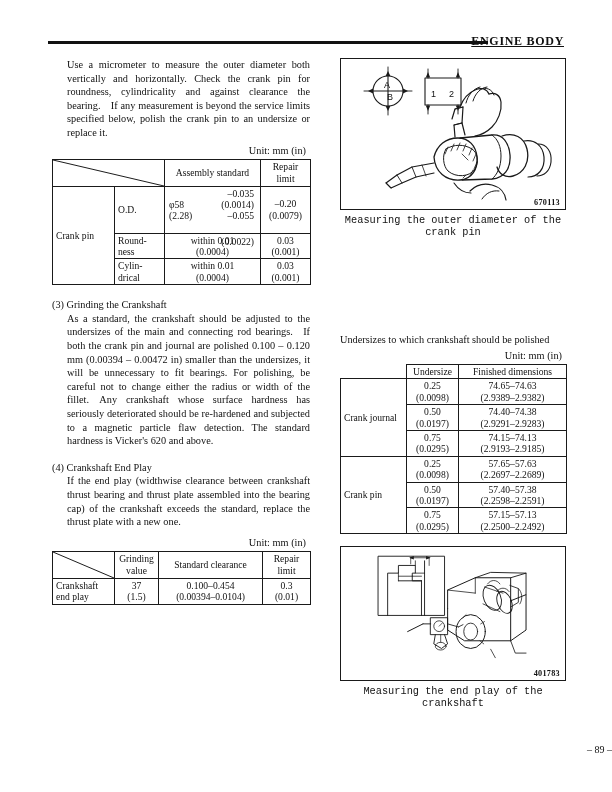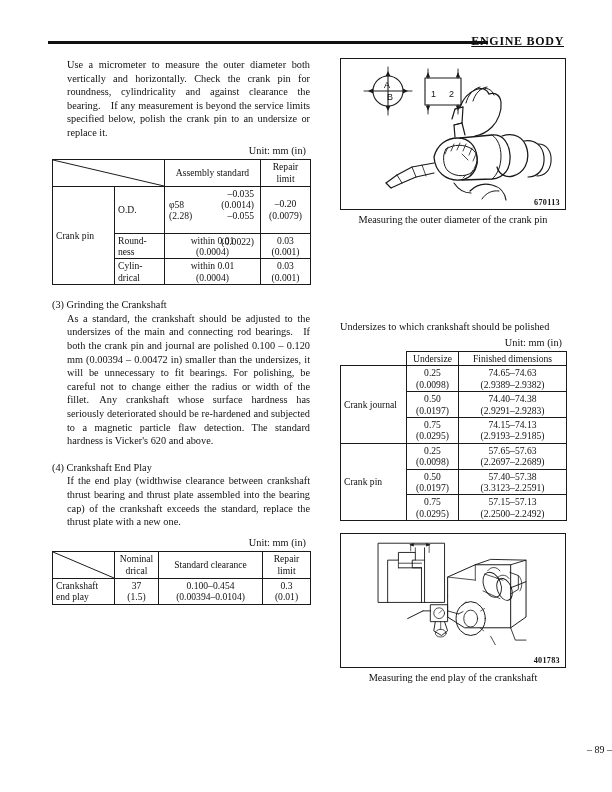--- a/index.html
+++ b/index.html
@@ -155,20 +155,21 @@
     font-size: 8.2px;
     font-family: Liberation Serif, serif;
     font-weight: bold;
     letter-spacing: 0.3px;
   }
   .fig-caption {
     font-size: 10.3px;
     text-align: center;
     margin-top: 4px;
     margin-bottom: 8px;
+    font-family: Liberation Mono, monospace;
   }
 
   
   #page-number {
     position: absolute;
     left: 0;
     top: 744px;
     width: 612px;
     text-align: right;
     font-size: 10px;
@@ -271,21 +272,21 @@
         <col style="width:104px">
         <col style="width:48px">
     </colgroup>
     <tbody>
       <tr>
         <td class="corner">
           <svg viewBox="0 0 62 26" preserveAspectRatio="none" aria-hidden="true">
             <line x1="0" y1="0" x2="62" y2="26" stroke="#1a1a1a" stroke-width="1"></line>
           </svg>
         </td>
-        <td>Nominal drical</td>
+        <td>Grinding value</td>
         <td>Standard clearance</td>
         <td>Repair limit</td>
       </tr>
       <tr>
         <td class="lbl-left">Crankshaft<br>end play</td>
         <td>
           <div>37</div>
           <div>(1.5)</div>
         </td>
         <td>
@@ -440,21 +441,21 @@
           <div>(2.2697–2.2689)</div>
         </td>
       </tr>
       <tr>
         <td>
           <div>0.50</div>
           <div>(0.0197)</div>
         </td>
         <td>
           <div>57.40–57.38</div>
-          <div>(3.3123–2.2591)</div>
+          <div>(2.2598–2.2591)</div>
         </td>
       </tr>
       <tr>
         <td>
           <div>0.75</div>
           <div>(0.0295)</div>
         </td>
         <td>
           <div>57.15–57.13</div>
           <div>(2.2500–2.2492)</div>

